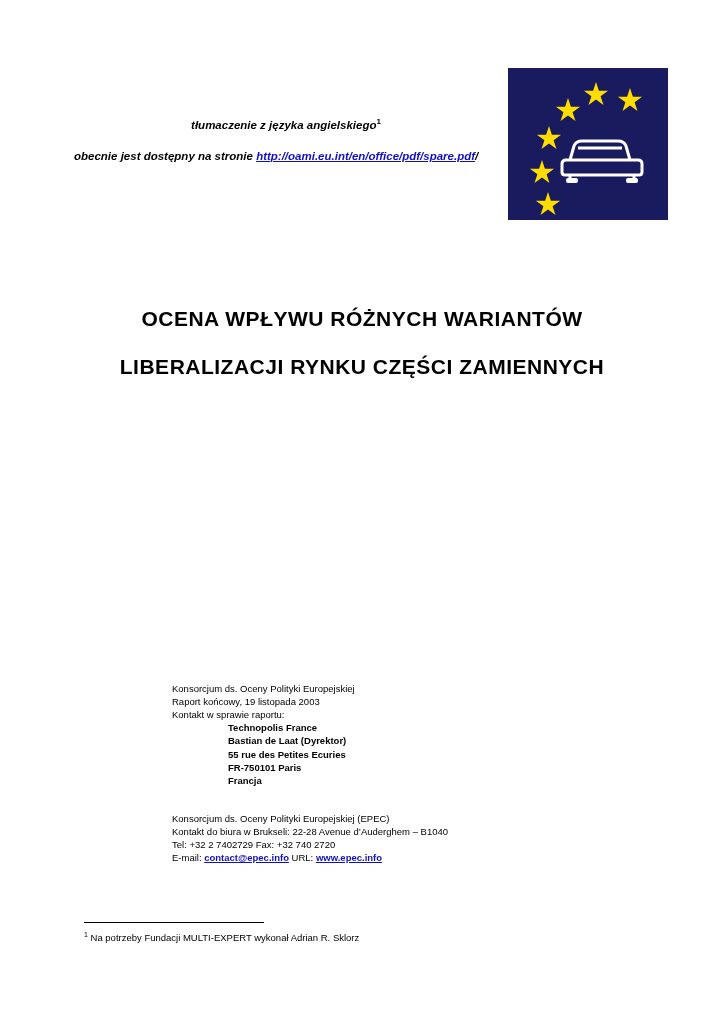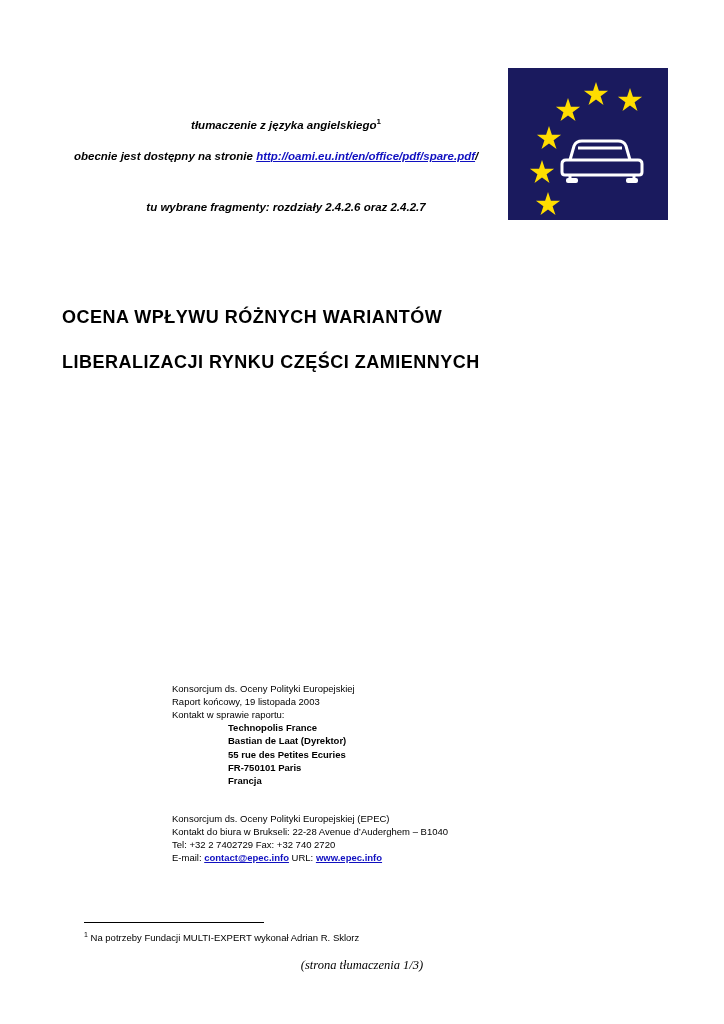--- a/index.html
+++ b/index.html
@@ -57,22 +57,23 @@
   .header-note a {
     color: #1010c0;
   }
 
   
   .main-title {
     position: absolute;
     top: 308px;
     left: 62px;
     width: 600px;
-    font-weight: bold;
-    font-size: 18px;
+    text-align: center;
+    font-weight: bold;
+    font-size: 21px;
     letter-spacing: 0.5px;
     line-height: 1.0;
   }
   .main-title .l1 { display: block; }
   .main-title .l2 { display: block; margin-top: 27px; }
 
   
   .subtitle {
     position: absolute;
     top: 460px;
@@ -164,21 +165,20 @@
         <rect x="118" y="110" width="12" height="5" rx="2"></rect>
       </g>
     </svg>
   </div>
 
   <div class="header-note">
     <div class="line-center"><span>tłumaczenie z języka angielskiego</span><span class="sup">1</span></div>
     <div class="gap"></div>
     <div class="line-left"><span>obecnie jest dostępny na stronie </span><a href="#">http://oami.eu.int/en/office/pdf/spare.pdf</a><span>/</span></div>
     <div class="gap"></div>
-    <div class="line-center">tu wybrane fragmenty: rozdziały 2.4.2.6 oraz 2.4.2.7</div>
   </div>
 
   <div class="main-title">
     <span class="l1">OCENA  WPŁYWU  RÓŻNYCH  WARIANTÓW</span>
     <span class="l2">LIBERALIZACJI RYNKU CZĘŚCI ZAMIENNYCH</span>
   </div>
 
 
   <div class="addr-block addr-1">
     <div>Konsorcjum ds. Oceny Polityki Europejskiej</div>
@@ -197,15 +197,14 @@
     <div>Tel: +32 2 7402729    Fax: +32  740 2720</div>
     <div><span>E-mail: </span><a href="#">contact@epec.info</a><span>   URL: </span><a href="#">www.epec.info</a></div>
   </div>
 
   <div class="footnote-rule"></div>
   <div class="footnote">
     <span class="sup">1</span>
     <span>Na potrzeby Fundacji MULTI-EXPERT wykonał Adrian R. Sklorz</span>
   </div>
 
-  <div class="page-footer">(strona tłumaczenia 1/3)</div>
 
 </div>
 
 </body></html>

